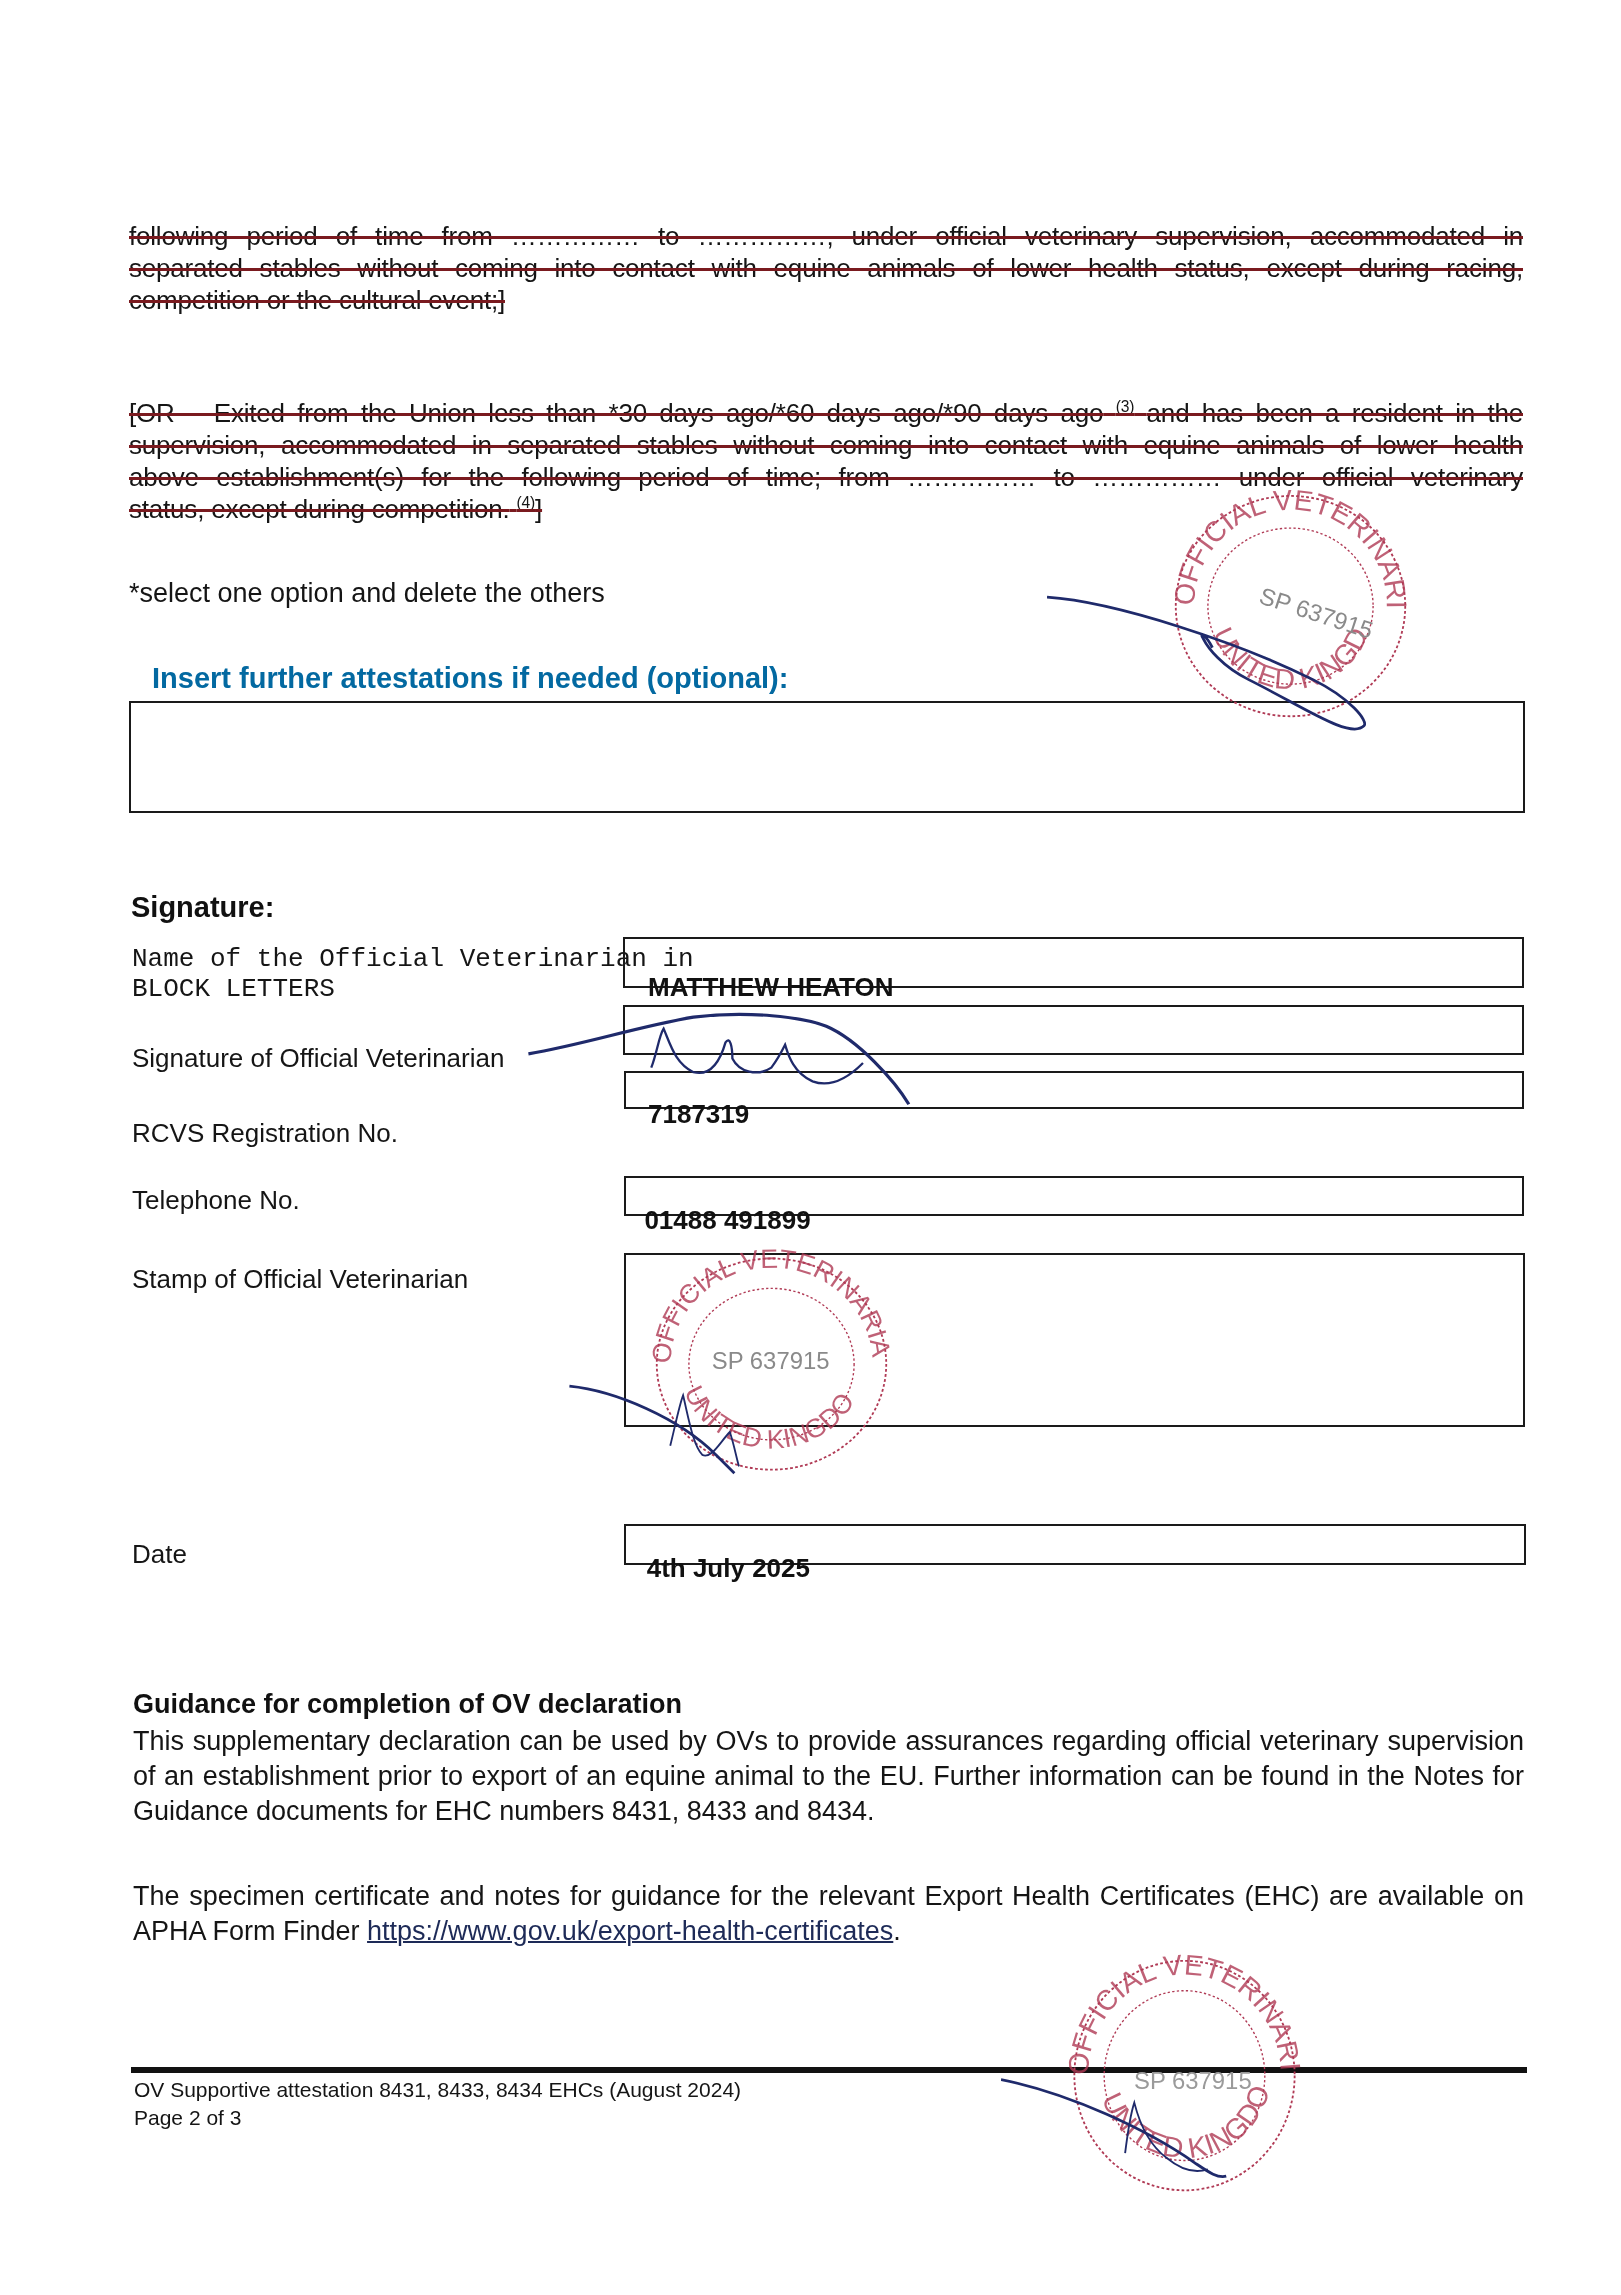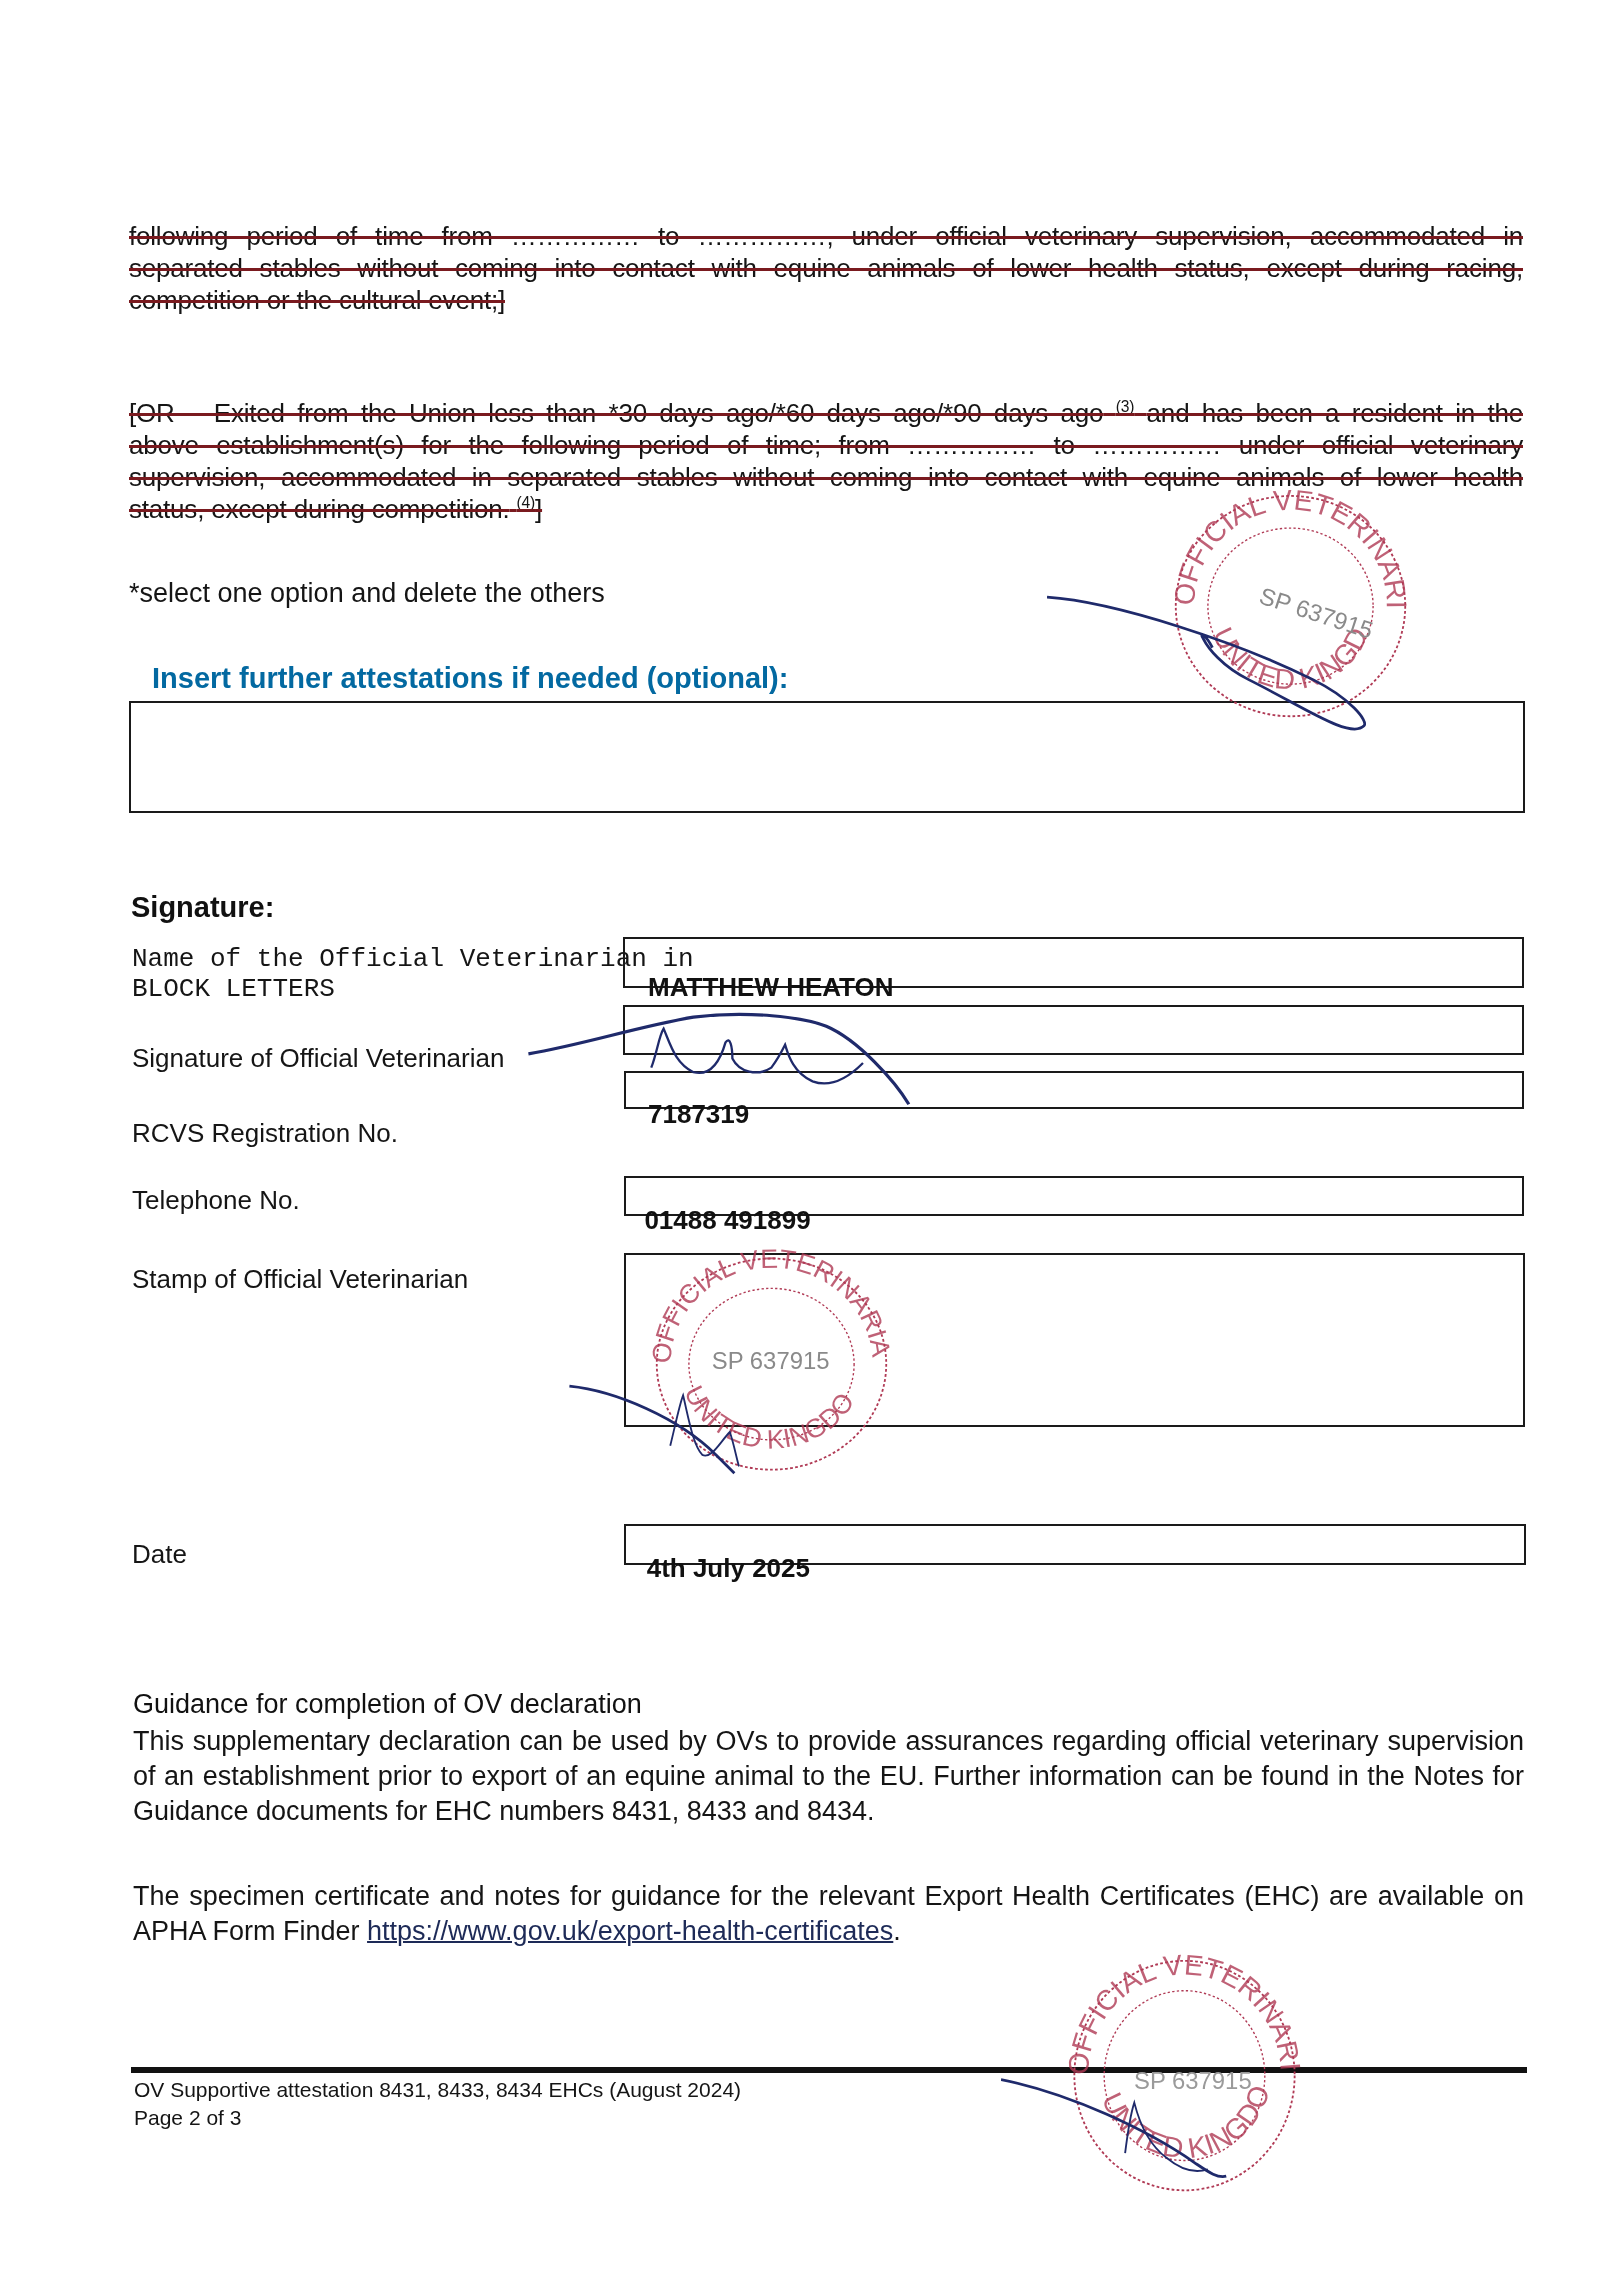--- a/index.html
+++ b/index.html
@@ -78,21 +78,21 @@
       font-size: 26px;
       font-weight: bold;
       color: #111;
       white-space: nowrap;
       margin-top: 21px;
     }
     .h-guide {
       left: 133px;
       top: 1689px;
       font-size: 27px;
-      font-weight: normal;
+      font-weight: bold;
     }
     .guide-para {
       position: absolute;
       left: 133px;
       width: 1391px;
       font-size: 27px;
       line-height: 35px;
       text-align: justify;
       color: #151515;
     }
@@ -120,22 +120,22 @@
 <body>
 
 <div class="struck-para" style="top:220px;">
   <span class="line">following period of time from …………… to ……………, under official veterinary supervision, accommodated in</span>
   <span class="line">separated stables without coming into contact with equine animals of lower health status, except during racing,</span>
   <span class="line last" style="display:inline-block;">competition or the cultural event;]</span>
 </div>
 
 <div class="struck-para" style="top:397px;">
   <span class="line"><span>[OR – Exited from the Union less than *30 days ago/*60 days ago/*90 days ago</span> <sup>(3)</sup> <span>and has been a resident in the</span></span>
+  <span class="line">supervision, accommodated in separated stables without coming into contact with equine animals of lower health</span>
   <span class="line">above establishment(s) for the following period of time; from …………… to …………… under official veterinary</span>
-  <span class="line">supervision, accommodated in separated stables without coming into contact with equine animals of lower health</span>
   <span class="line last" style="display:inline-block;"><span>status, except during competition.</span> <sup>(4)</sup><span>]</span></span>
 </div>
 
 <div class="abs note">*select one option and delete the others</div>
 
 <div class="abs h-attest">Insert further attestations if needed (optional):</div>
 <div class="box" style="left:129px; top:701px; width:1396px; height:112px;">
   <span></span>
 </div>
 

